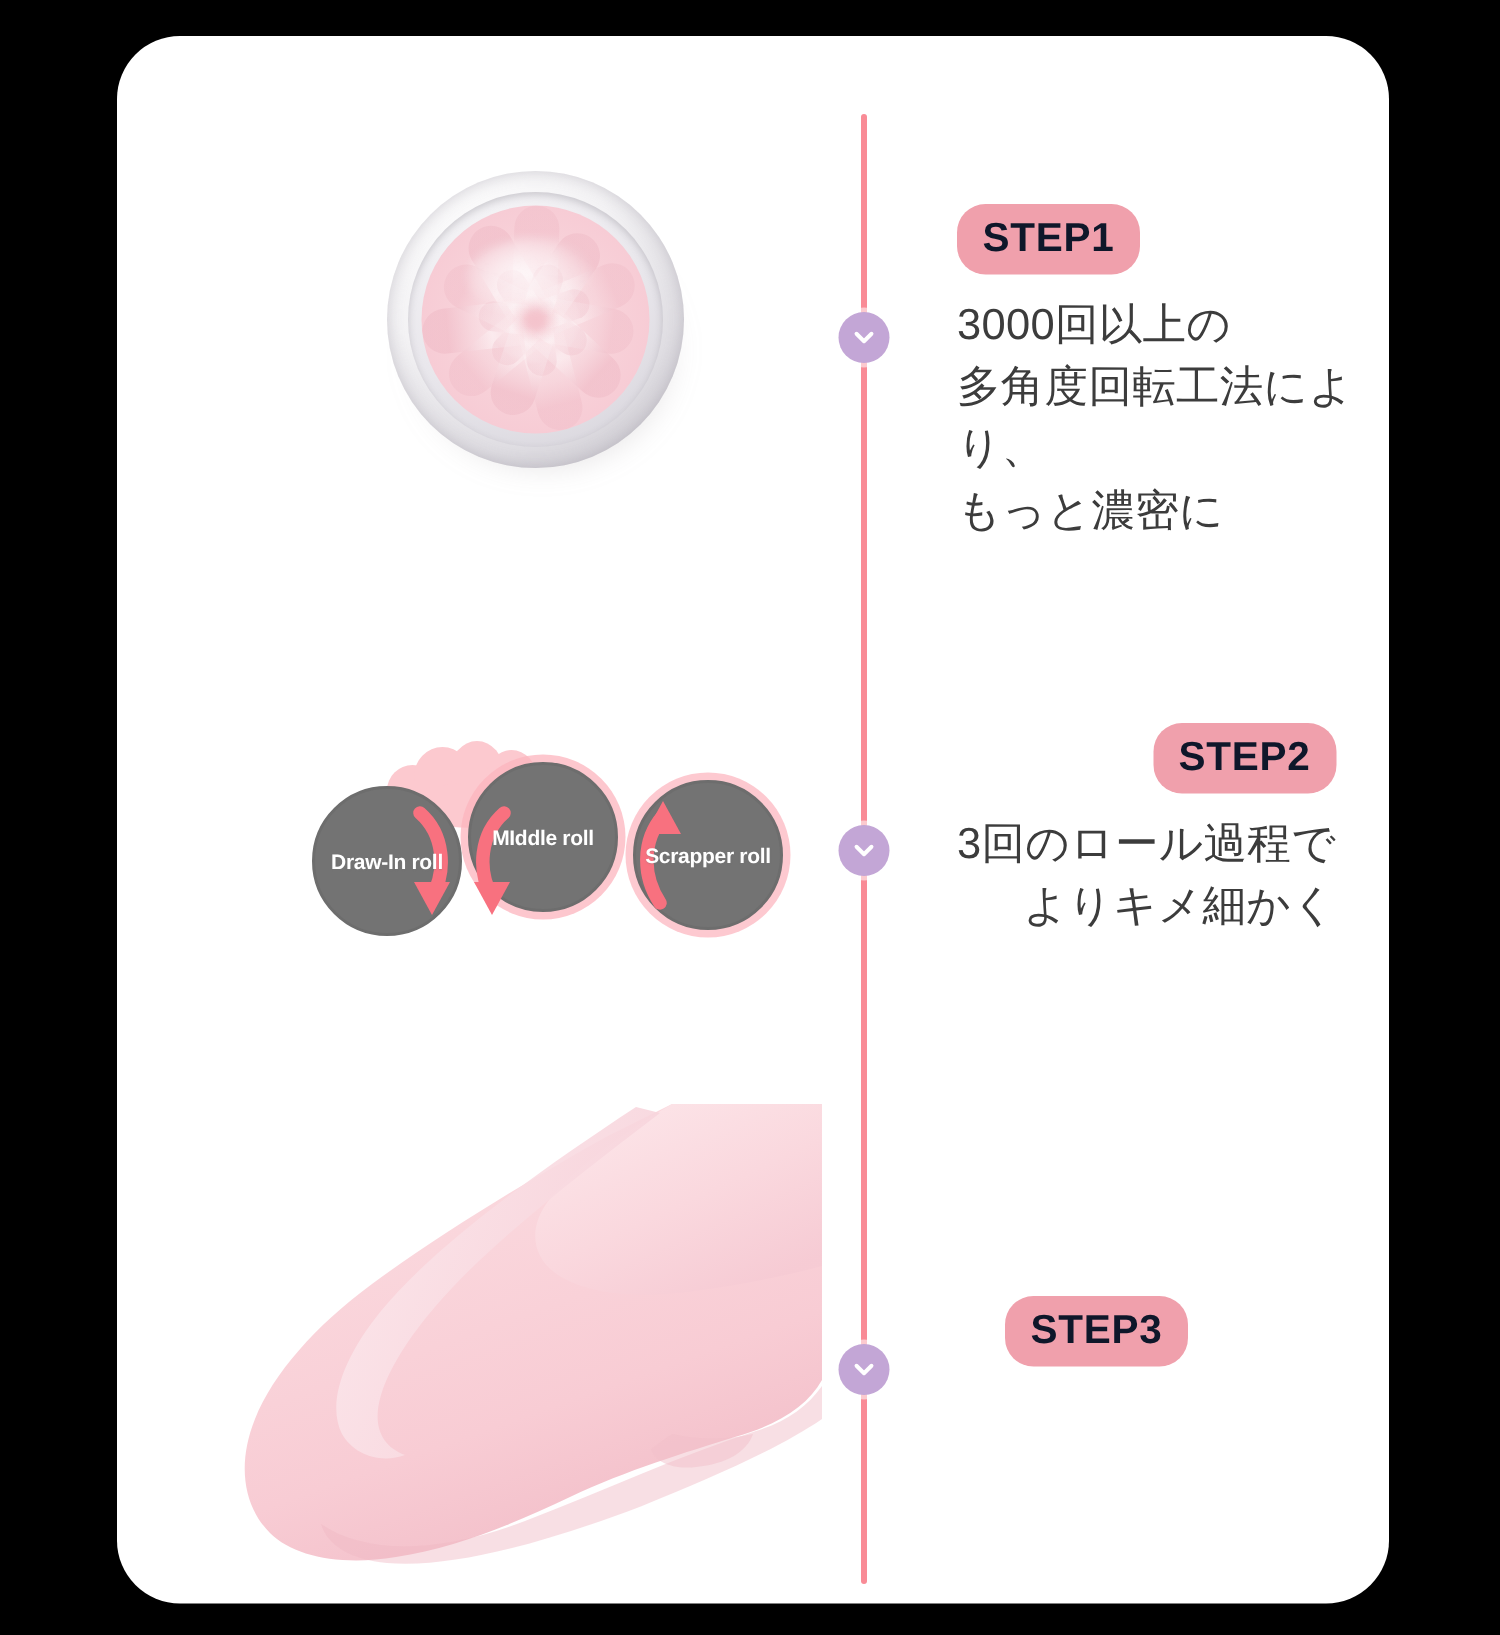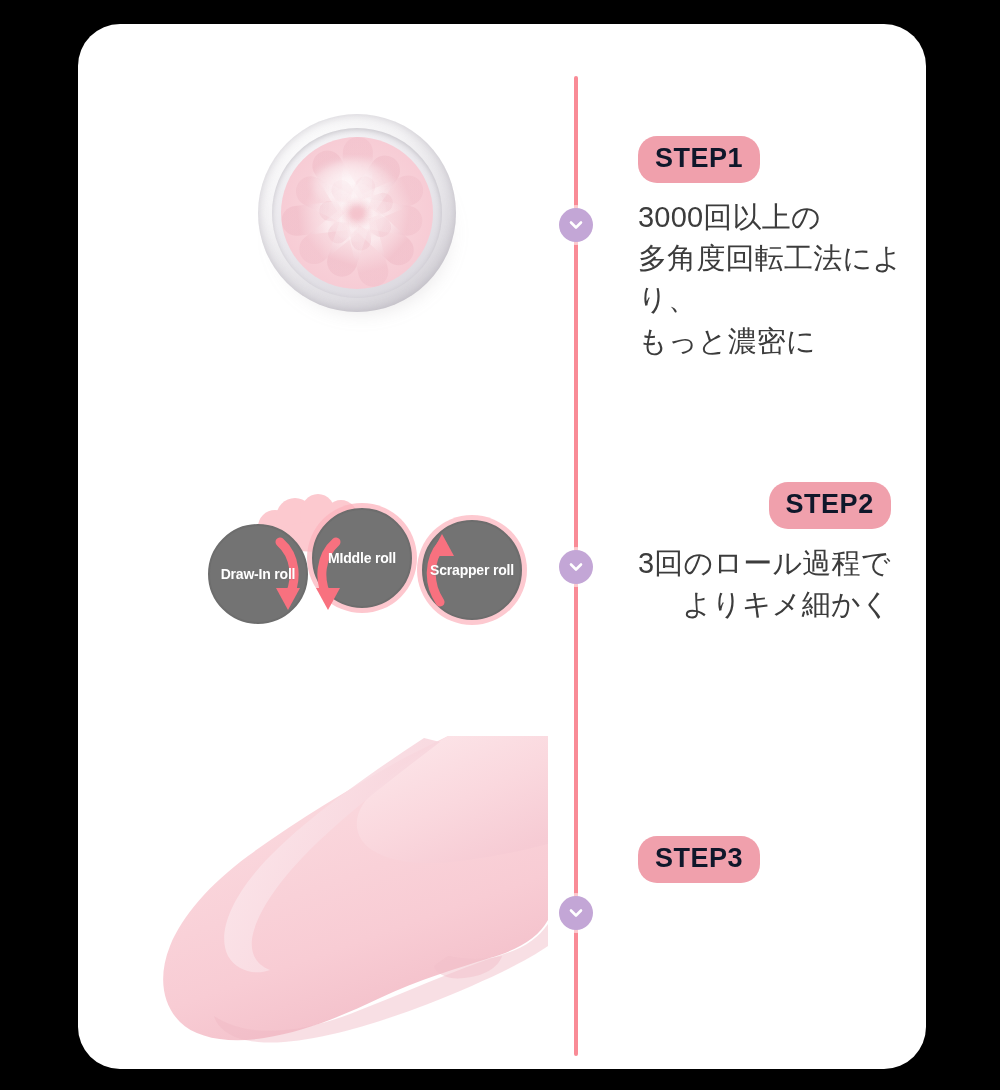--- a/index.html
+++ b/index.html
@@ -57,21 +57,21 @@
   }
   .chev svg { display: block; }
   .chev-1 { left: 481px; top: 184px; }
   .chev-2 { left: 481px; top: 526px; }
   .chev-3 { left: 481px; top: 872px; }
 
   
   .step-block { position: absolute; left: 560px; }
   .step-1 { top: 112px; }
   .step-2 { top: 458px; text-align: right; }
-  .step-3 { top: 812px; }
+  .step-3 { top: 840px; margin-left: 32px; }
 
   .step-badge {
     display: inline-block;
     background: #f0a0ac;
     color: #0f172a;
     font-weight: 700;
     font-size: 27px;
     letter-spacing: 0.5px;
     line-height: 1;
     padding: 9px 17px 11px 17px;

